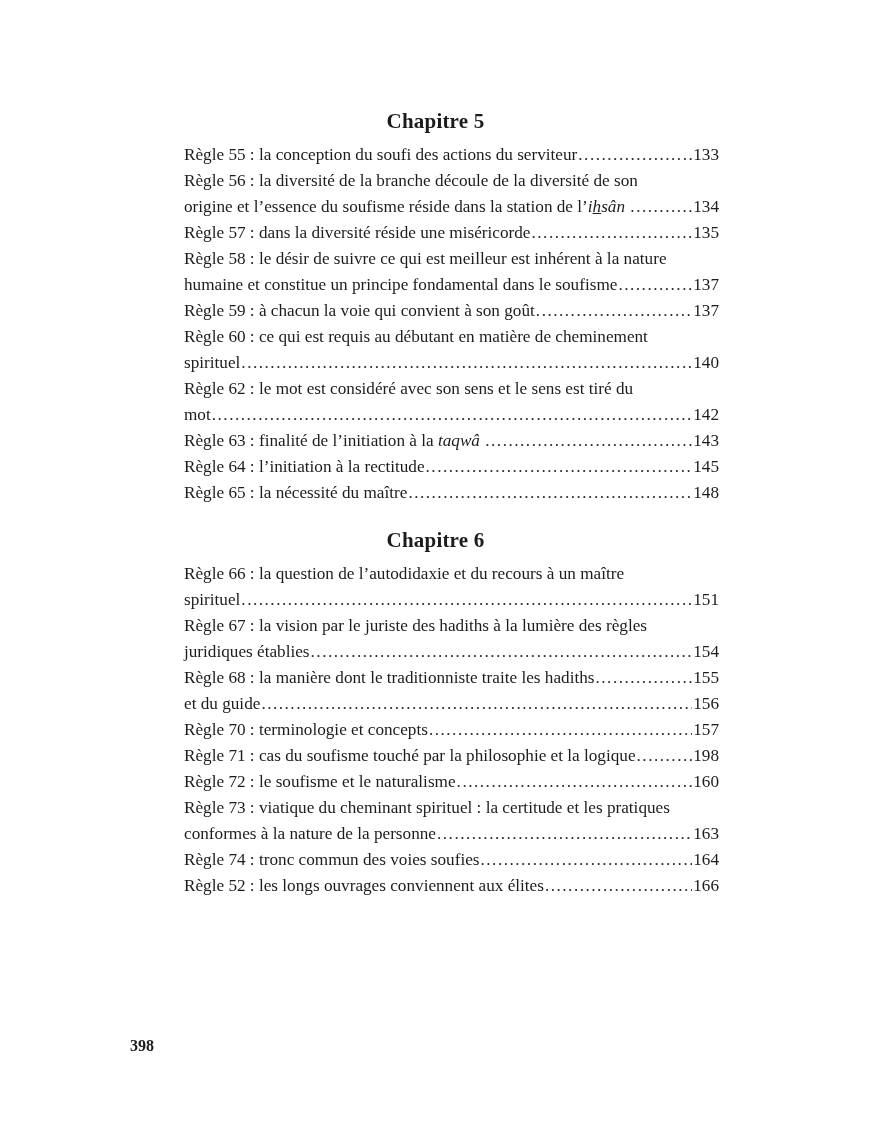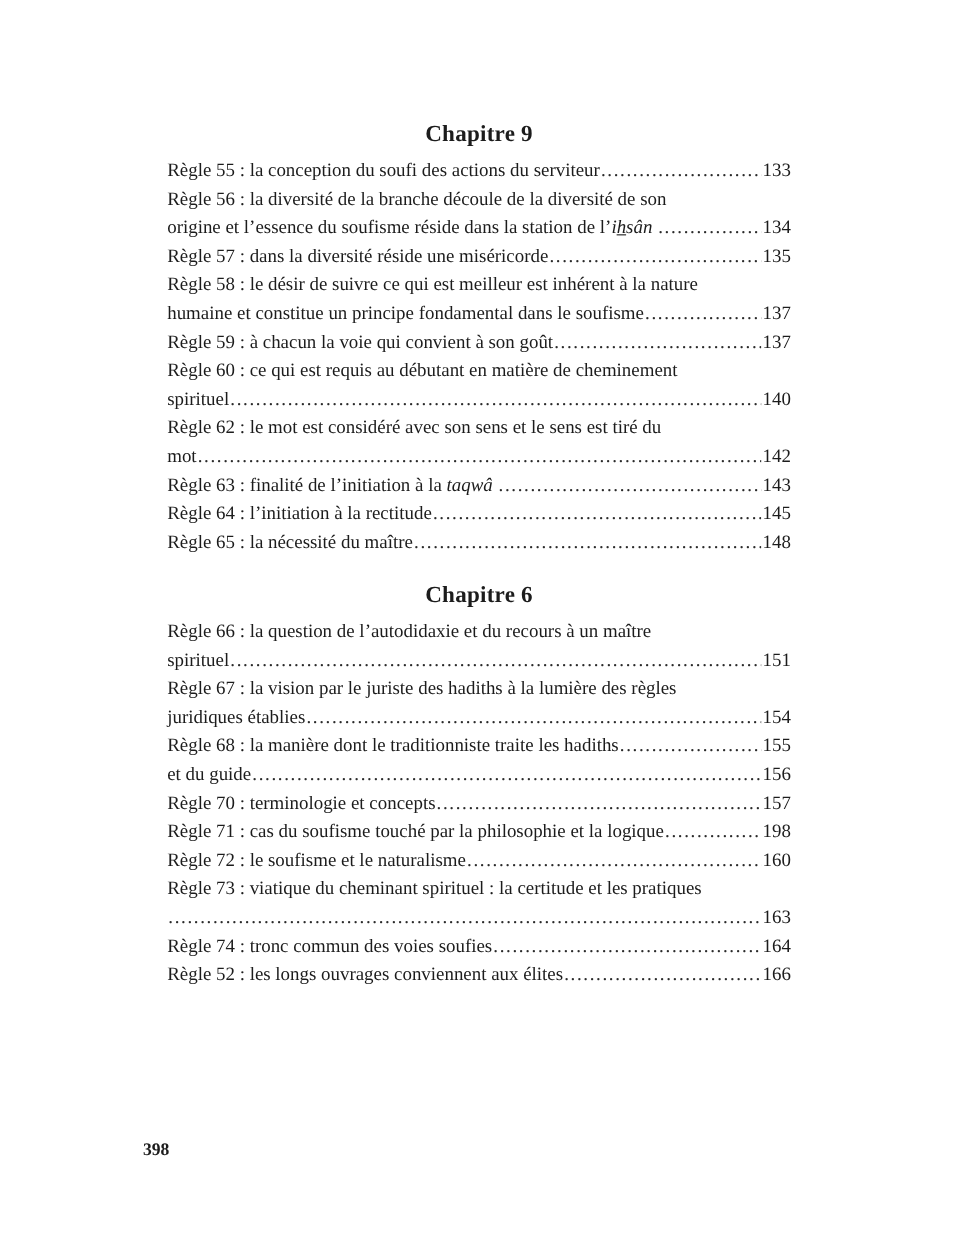--- a/index.html
+++ b/index.html
@@ -29,20 +29,21 @@
       margin: 0 0 8px 0;
       letter-spacing: 0.2px;
     }
     .chapter-block + .chapter-block {
       margin-top: 21px;
     }
     .entry {
       font-size: 17.2px;
       line-height: 26px;
       margin-bottom: 0;
+      margin-left: 32px;
     }
     .entry .first-lines {
       display: block;
       white-space: nowrap;
     }
     .entry-line {
       display: flex;
       align-items: baseline;
       white-space: nowrap;
     }
@@ -79,21 +80,21 @@
       font-size: 16px;
       font-family: "Liberation Serif", "DejaVu Serif", serif;
     }
   </style>
 </head>
 <body>
 
 <div class="page">
 
   <div class="chapter-block">
-    <h2 class="chapter-title">Chapitre 9</h2>
+    <h2 class="chapter-title">Chapitre 5</h2>
 
     <div class="entry">
       <div class="entry-line">
           <span class="text">Règle 55 : la conception du soufi des actions du serviteur</span>
           <span class="leader"></span>
           <span class="page-num">133</span>
         </div>
     </div>
 
     <div class="entry">
@@ -231,20 +232,21 @@
       <div class="entry-line">
           <span class="text">Règle 72 : le soufisme et le naturalisme</span>
           <span class="leader"></span>
           <span class="page-num">160</span>
         </div>
     </div>
 
     <div class="entry">
       <span class="first-lines">Règle 73 : viatique du cheminant spirituel : la certitude et les pratiques</span>
       <div class="entry-line">
+          <span class="text">conformes à la nature de la personne</span>
           <span class="leader"></span>
           <span class="page-num">163</span>
         </div>
     </div>
 
     <div class="entry">
       <div class="entry-line">
           <span class="text">Règle 74 : tronc commun des voies soufies</span>
           <span class="leader"></span>
           <span class="page-num">164</span>

